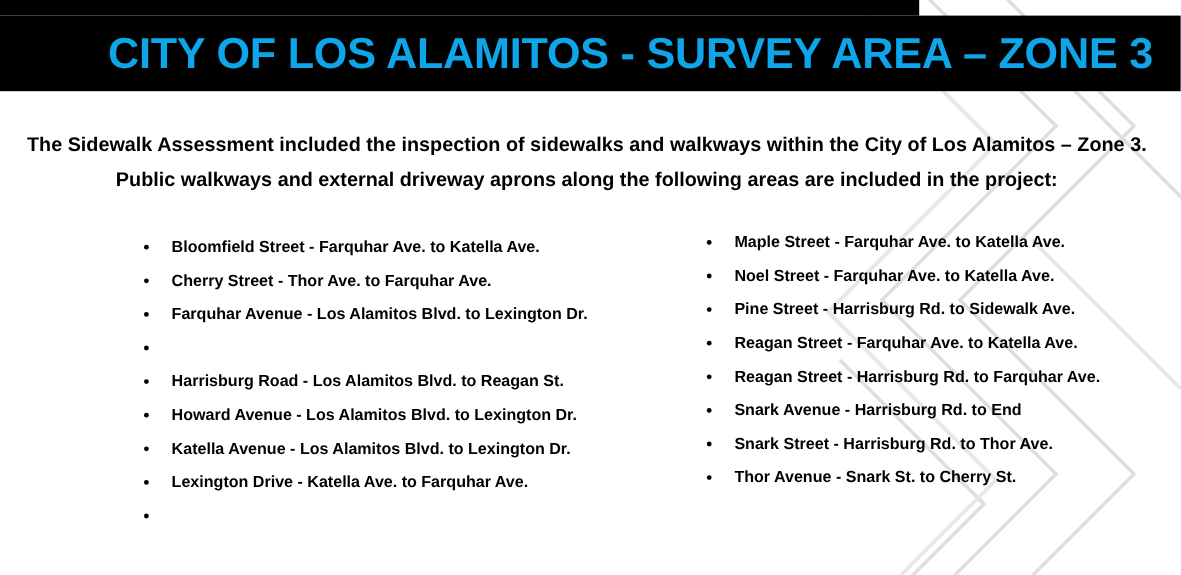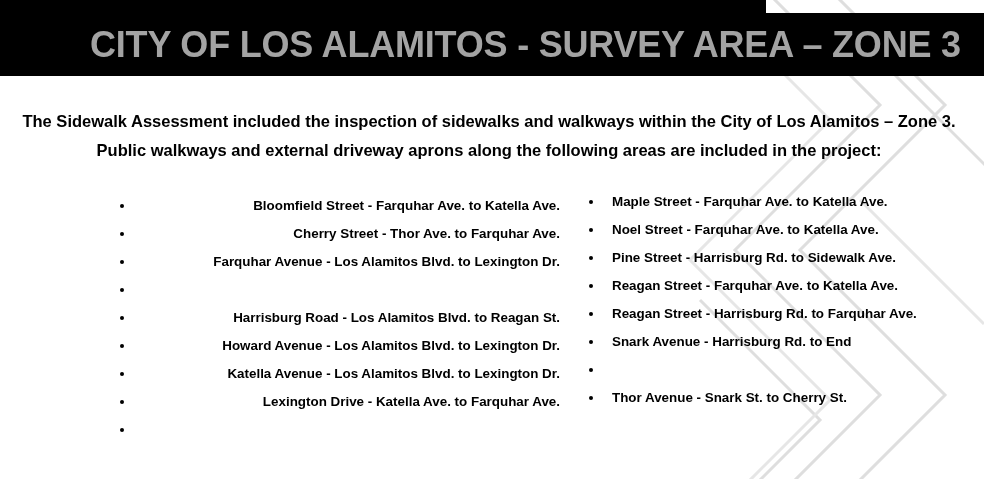--- a/index.html
+++ b/index.html
@@ -47,21 +47,21 @@
     background: #000000;
     z-index: 2;
   }
   #title-text {
     position: absolute;
     left: 90px;
     top: 0;
     width: 810px;
     height: 63px;
     line-height: 63px;
-    color: #a3a3a3;
+    color: #0ea5e9;
     font-family: "Liberation Sans", sans-serif;
     font-weight: bold;
     font-size: 36px;
     letter-spacing: -0.2px;
     white-space: nowrap;
     text-align: left;
   }
 
   
   #intro {
@@ -91,21 +91,21 @@
 
   .bullet-row {
     position: relative;
     padding-left: 23px;
     font-family: "Liberation Sans", sans-serif;
     font-weight: bold;
     font-size: 13.4px;
     color: #000000;
     white-space: nowrap;
   }
-  #col-left  .bullet-row { height: 28px; line-height: 28px; text-align: right; }
+  #col-left  .bullet-row { height: 28px; line-height: 28px; }
   #col-right .bullet-row { height: 28px; line-height: 28px; }
 
   .bullet-dot {
     position: absolute;
     left: 0;
     top: 50%;
     margin-top: -2px;
     width: 4px;
     height: 4px;
     border-radius: 50%;
@@ -193,18 +193,19 @@
   <li class="bullet-row">
     <span class="bullet-dot"></span>
     <span>Reagan Street - Harrisburg Rd. to Farquhar Ave.</span>
   </li>
   <li class="bullet-row">
     <span class="bullet-dot"></span>
     <span>Snark Avenue - Harrisburg Rd. to End</span>
   </li>
   <li class="bullet-row">
     <span class="bullet-dot"></span>
+    <span>Snark Street - Harrisburg Rd. to Thor Ave.</span>
   </li>
   <li class="bullet-row">
     <span class="bullet-dot"></span>
     <span>Thor Avenue - Snark St. to Cherry St.</span>
   </li>
 </ul>
 
 </body></html>

